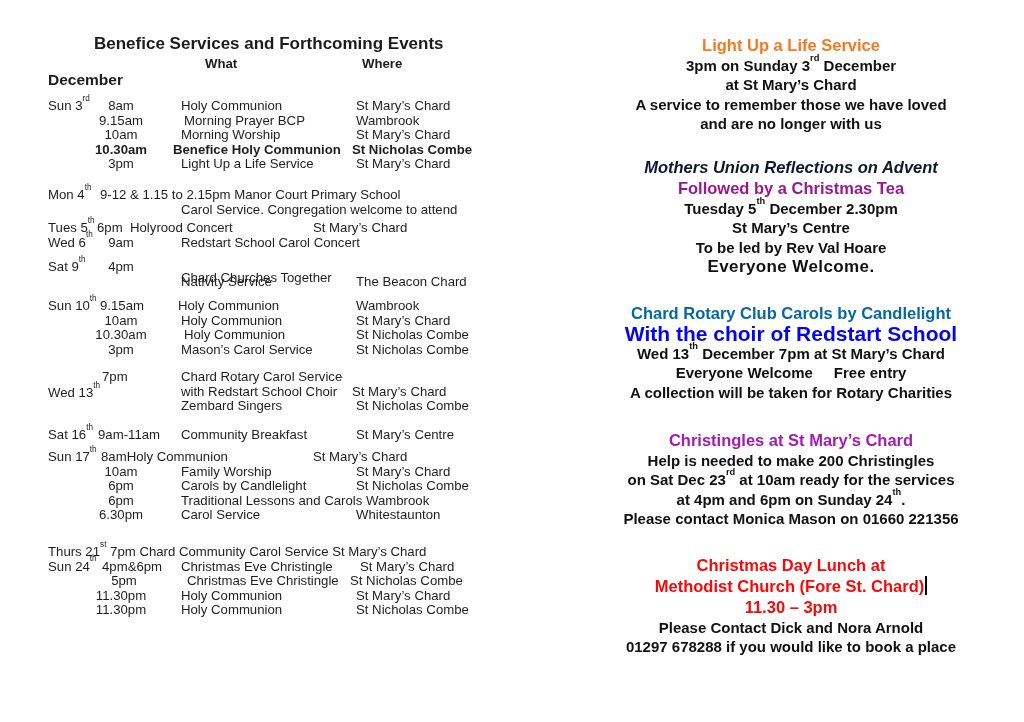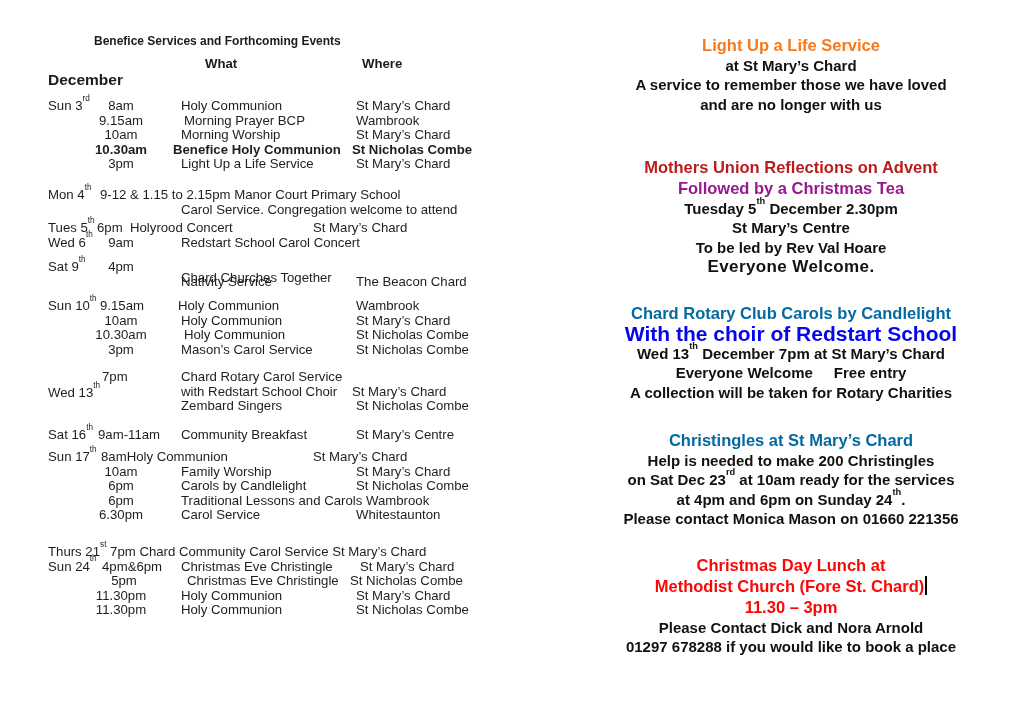--- a/index.html
+++ b/index.html
@@ -1,21 +1,21 @@
 <!DOCTYPE html>
 <html><head>
 <meta charset="utf-8">
 <style>
   html,body{margin:0;padding:0;background:#ffffff;}
   body{width:1024px;height:722px;position:relative;overflow:hidden;
        font-family:"Liberation Sans", sans-serif;color:#1c1c1c;}
   .page{position:absolute;inset:0;background:#ffffff;}
 
   
-  .schedule-title{position:absolute;left:94px;top:34px;font-size:12px;font-weight:bold;white-space:pre;}
+  .schedule-title{position:absolute;left:94px;top:34px;font-size:17px;font-weight:bold;white-space:pre;}
   .hdr{position:absolute;top:56px;font-size:13.2px;font-weight:bold;white-space:pre;}
   .hdr-what{left:205px;}
   .hdr-where{left:362px;}
   .month{position:absolute;left:48px;top:71px;font-size:15.5px;font-weight:bold;white-space:pre;}
   .seg{position:absolute;font-size:13.2px;line-height:14.6px;white-space:pre;color:#1e1e1e;}
   .seg.bold{font-weight:bold;}
   .seg.ctr{transform:translateX(-50%);}
   sup{font-size:62%;line-height:0;position:relative;top:-0.45em;}
 
   
@@ -117,41 +117,42 @@
       <span class="seg ctr" style="top: 588.5px; left: 121px;">11.30pm</span>
       <span class="seg" style="top: 588.5px; left: 181px;">Holy Communion</span>
       <span class="seg" style="top: 588.5px; left: 356px;">St Mary’s Chard</span>
       <span class="seg ctr" style="top: 603px; left: 121px;">11.30pm</span>
       <span class="seg" style="top: 603px; left: 181px;">Holy Communion</span>
       <span class="seg" style="top: 603px; left: 356px;">St Nicholas Combe</span>
     </div>
   <div class="right-col" id="blocks">
       <div class="block" style="top: 35px;">
         <div class="line heading" style="color: rgb(248, 121, 29);">Light Up a Life Service</div>
+        <div class="line body">3pm on Sunday 3<sup>rd</sup> December</div>
         <div class="line body">at St Mary’s Chard</div>
         <div class="line body">A service to remember those we have loved</div>
         <div class="line body">and are no longer with us</div>
       </div>
       <div class="block" style="top: 157px;">
-        <div class="line heading" style="color: #b91c1c;">Mothers Union Reflections on Advent</div>
+        <div class="line heading" style="color: #0f172a; font-style: italic;">Mothers Union Reflections on Advent</div>
         <div class="line heading" style="color: rgb(153, 24, 143);">Followed by a Christmas Tea</div>
         <div class="line body">Tuesday 5<sup>th</sup> December 2.30pm</div>
         <div class="line body">St Mary’s Centre</div>
         <div class="line body">To be led by Rev Val Hoare</div>
         <div class="line big">Everyone Welcome.</div>
       </div>
       <div class="block" style="top: 303px;">
         <div class="line heading" style="color: #0369a1;">Chard Rotary Club Carols by Candlelight</div>
         <div class="line subheading" style="color: rgb(5, 5, 240);">With the choir of Redstart School</div>
         <div class="line body">Wed 13<sup>th</sup> December 7pm at St Mary’s Chard</div>
         <div class="line body">Everyone Welcome&nbsp;&nbsp;&nbsp;&nbsp;&nbsp;Free entry</div>
         <div class="line body">A collection will be taken for Rotary Charities</div>
       </div>
       <div class="block" style="top: 430px;">
-        <div class="line heading" style="color: #0369a1;">Christingles at St Mary’s Chard</div>
+        <div class="line heading" style="color: #a21caf;">Christingles at St Mary’s Chard</div>
         <div class="line body">Help is needed to make 200 Christingles</div>
         <div class="line body">on Sat Dec 23<sup>rd</sup> at 10am ready for the services</div>
         <div class="line body">at 4pm and 6pm on Sunday 24<sup>th</sup>.</div>
         <div class="line body">Please contact Monica Mason on 01660 221356</div>
       </div>
       <div class="block" style="top: 555px;">
         <div class="line heading" style="color: rgb(250, 7, 7);">Christmas Day Lunch at</div>
         <div class="line heading" style="color: rgb(250, 7, 7);">Methodist Church (Fore St. Chard)<span class="cursor"></span></div>
         <div class="line heading" style="color: rgb(250, 7, 7);">11.30 – 3pm</div>
         <div class="line body">Please Contact Dick and Nora Arnold</div>

